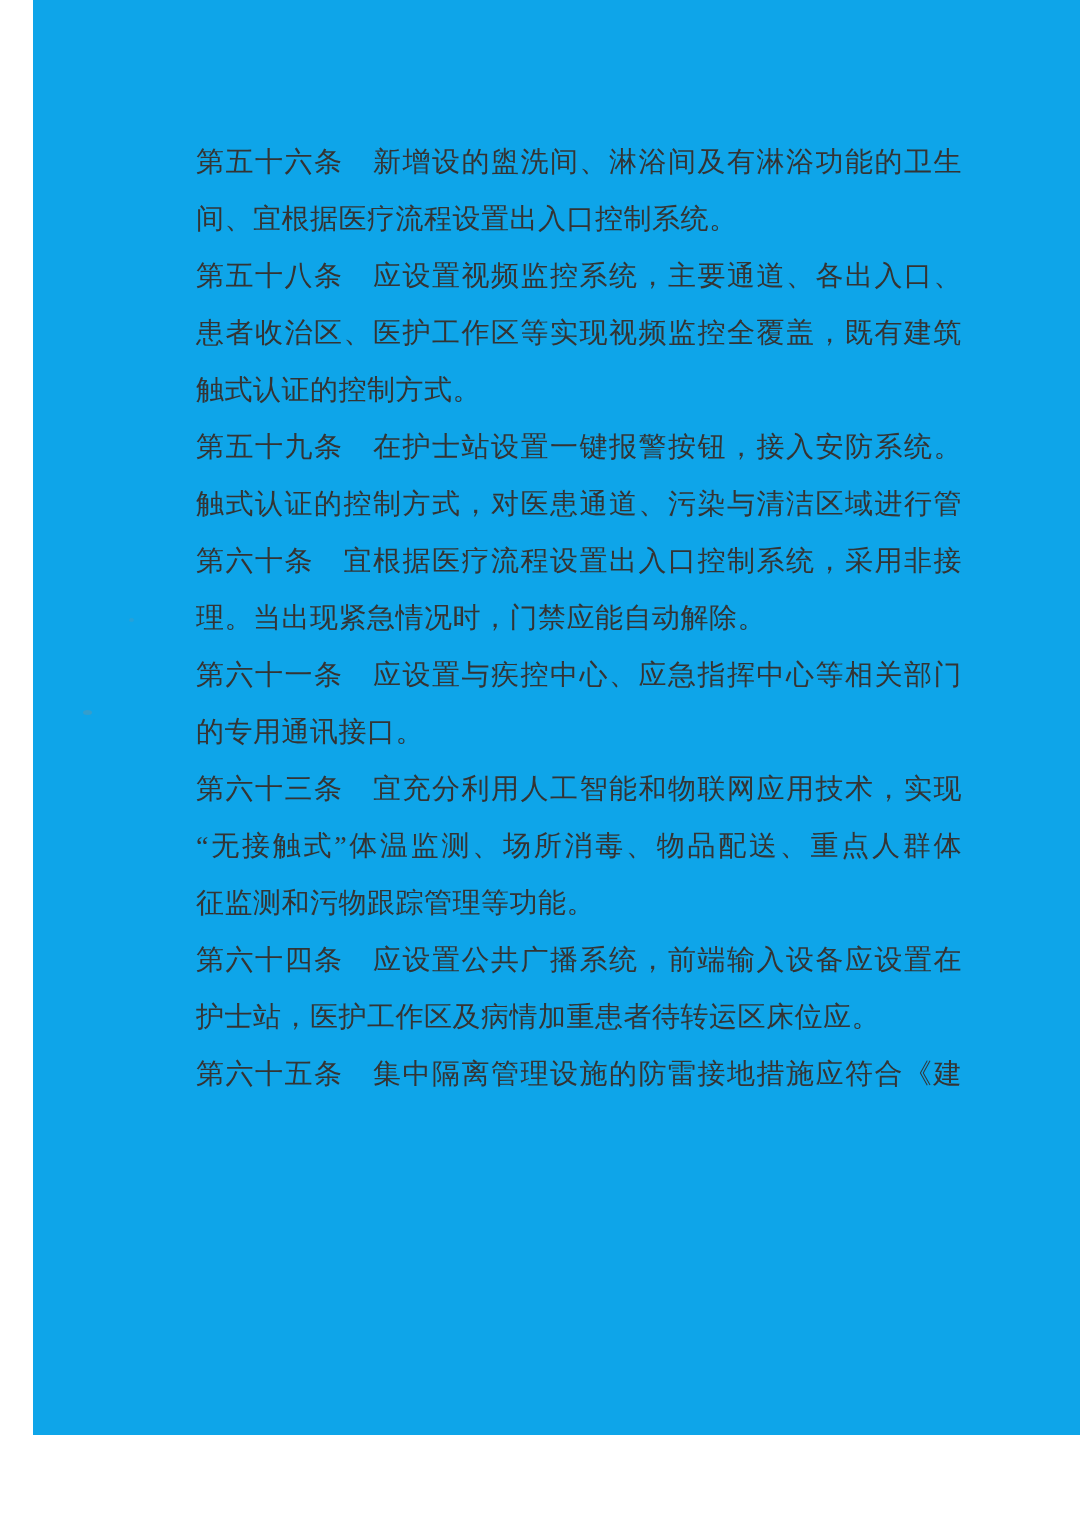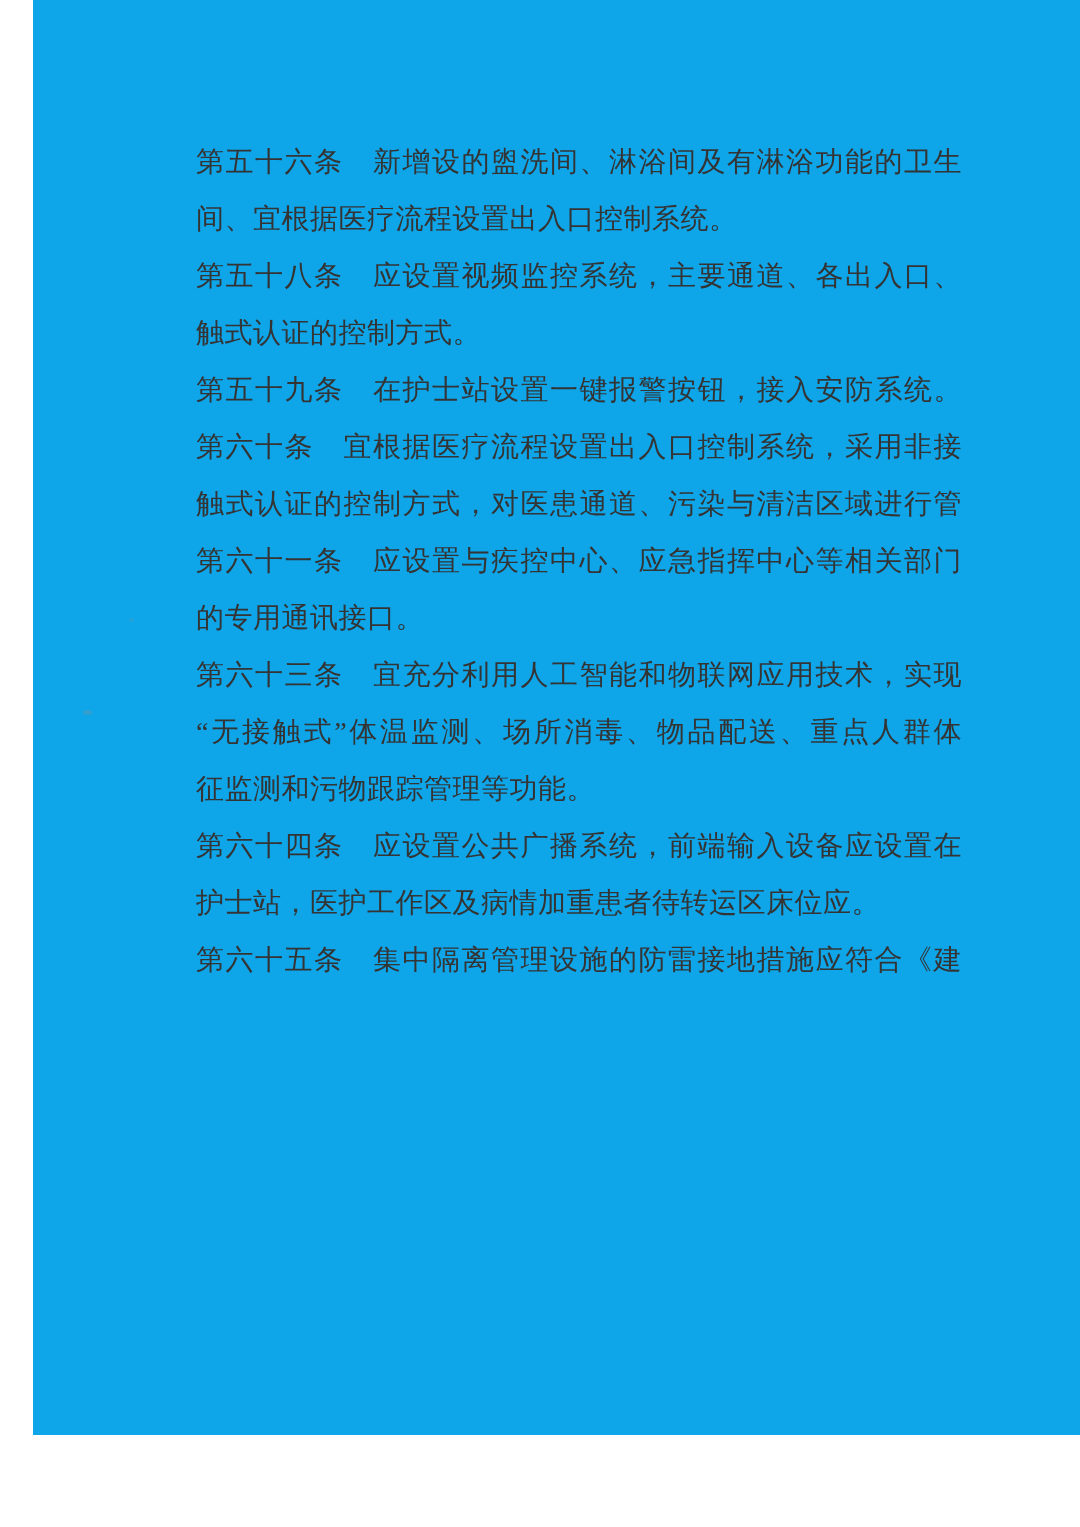--- a/index.html
+++ b/index.html
@@ -57,30 +57,32 @@
   <section class="text-block">
 
     <p class="article">
       <span class="line">第五十六条　新增设的盥洗间、淋浴间及有淋浴功能的卫生</span>
       <span class="line final">间、宜根据医疗流程设置出入口控制系统。</span>
     </p>
 
 
     <p class="article">
       <span class="line">第五十八条　应设置视频监控系统，主要通道、各出入口、</span>
+      <span class="line">患者收治区、医护工作区等实现视频监控全覆盖，既有建筑</span>
       <span class="line final">触式认证的控制方式。</span>
     </p>
 
     <p class="article">
       <span class="line">第五十九条　在护士站设置一键报警按钮，接入安防系统。</span>
     </p>
 
     <p class="article">
+      <span class="line">触式认证的控制方式，对医患通道、污染与清洁区域进行管</span>
       <span class="line">第六十条　宜根据医疗流程设置出入口控制系统，采用非接</span>
-      <span class="line">触式认证的控制方式，对医患通道、污染与清洁区域进行管</span>
+      <span class="line final">理。当出现紧急情况时，门禁应能自动解除。</span>
     </p>
 
     <p class="article">
       <span class="line">第六十一条　应设置与疾控中心、应急指挥中心等相关部门</span>
       <span class="line final">的专用通讯接口。</span>
     </p>
 
 
     <p class="article">
       <span class="line">第六十三条　宜充分利用人工智能和物联网应用技术，实现</span>

